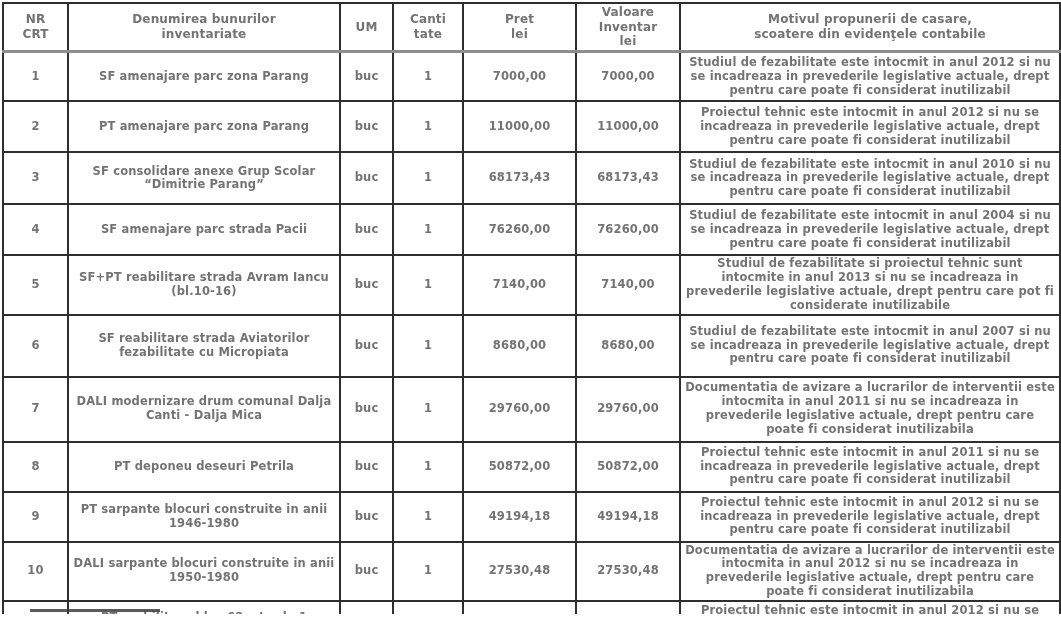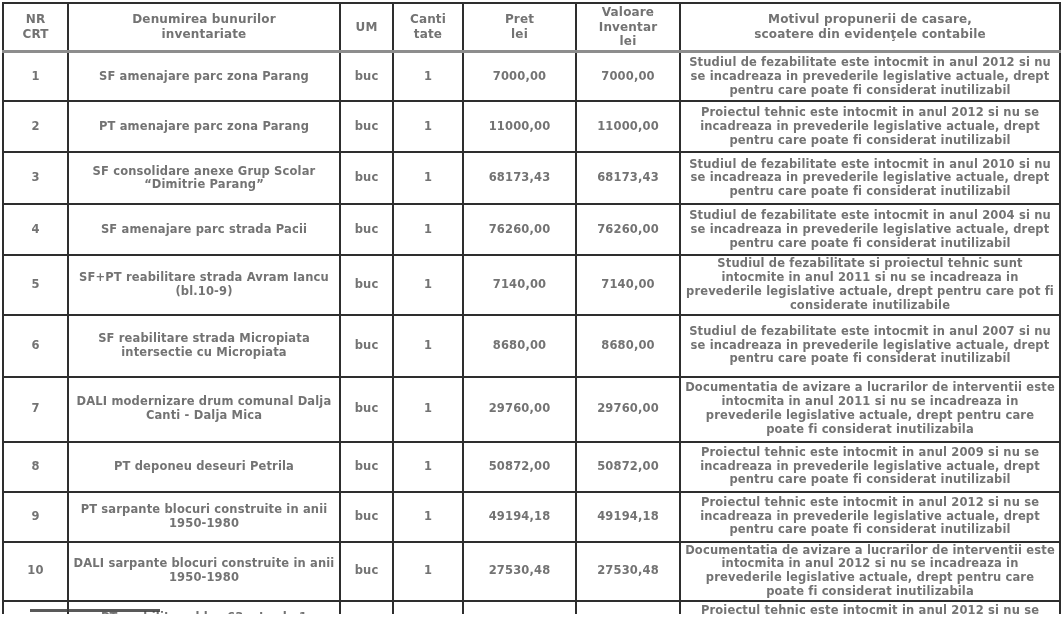--- a/index.html
+++ b/index.html
@@ -125,30 +125,30 @@
           <td class="c0">4</td>
           <td class="c1">SF amenajare parc strada Pacii</td>
           <td class="c2">buc</td>
           <td class="c3">1</td>
           <td class="c4">76260,00</td>
           <td class="c5">76260,00</td>
           <td class="c6">Studiul de fezabilitate este intocmit in anul 2004 si nu se incadreaza in prevederile legislative actuale, drept pentru care poate fi considerat inutilizabil</td>
         </tr>
         <tr style="height: 56px;">
           <td class="c0">5</td>
-          <td class="c1">SF+PT reabilitare strada Avram Iancu (bl.10-9)</td>
+          <td class="c1">SF+PT reabilitare strada Avram Iancu (bl.10-16)</td>
           <td class="c2">buc</td>
           <td class="c3">1</td>
           <td class="c4">7140,00</td>
           <td class="c5">7140,00</td>
-          <td class="c6">Studiul de fezabilitate si proiectul tehnic sunt intocmite in anul 2011 si nu se incadreaza in prevederile legislative actuale, drept pentru care pot fi considerate inutilizabile</td>
+          <td class="c6">Studiul de fezabilitate si proiectul tehnic sunt intocmite in anul 2013 si nu se incadreaza in prevederile legislative actuale, drept pentru care pot fi considerate inutilizabile</td>
         </tr>
         <tr style="height: 62px;">
           <td class="c0">6</td>
-          <td class="c1">SF reabilitare strada Micropiata intersectie cu Micropiata</td>
+          <td class="c1">SF reabilitare strada Aviatorilor fezabilitate cu Micropiata</td>
           <td class="c2">buc</td>
           <td class="c3">1</td>
           <td class="c4">8680,00</td>
           <td class="c5">8680,00</td>
           <td class="c6">Studiul de fezabilitate este intocmit in anul 2007 si nu se incadreaza in prevederile legislative actuale, drept pentru care poate fi considerat inutilizabil</td>
         </tr>
         <tr style="height: 65px;">
           <td class="c0">7</td>
           <td class="c1">DALI modernizare drum comunal Dalja Canti - Dalja Mica</td>
           <td class="c2">buc</td>
@@ -157,25 +157,25 @@
           <td class="c5">29760,00</td>
           <td class="c6">Documentatia de avizare a lucrarilor de interventii este intocmita in anul 2011 si nu se incadreaza in prevederile legislative actuale, drept pentru care poate fi considerat inutilizabila</td>
         </tr>
         <tr style="height: 50px;">
           <td class="c0">8</td>
           <td class="c1">PT deponeu deseuri Petrila</td>
           <td class="c2">buc</td>
           <td class="c3">1</td>
           <td class="c4">50872,00</td>
           <td class="c5">50872,00</td>
-          <td class="c6">Proiectul tehnic este intocmit in anul 2009 si nu se incadreaza in prevederile legislative actuale, drept pentru care poate fi considerat inutilizabil</td>
+          <td class="c6">Proiectul tehnic este intocmit in anul 2011 si nu se incadreaza in prevederile legislative actuale, drept pentru care poate fi considerat inutilizabil</td>
         </tr>
         <tr style="height: 50px;">
           <td class="c0">9</td>
-          <td class="c1">PT sarpante blocuri construite in anii 1950-1980</td>
+          <td class="c1">PT sarpante blocuri construite in anii 1946-1980</td>
           <td class="c2">buc</td>
           <td class="c3">1</td>
           <td class="c4">49194,18</td>
           <td class="c5">49194,18</td>
           <td class="c6">Proiectul tehnic este intocmit in anul 2012 si nu se incadreaza in prevederile legislative actuale, drept pentru care poate fi considerat inutilizabil</td>
         </tr>
         <tr style="height: 55px;">
           <td class="c0">10</td>
           <td class="c1">DALI sarpante blocuri construite in anii 1950-1980</td>
           <td class="c2">buc</td>

